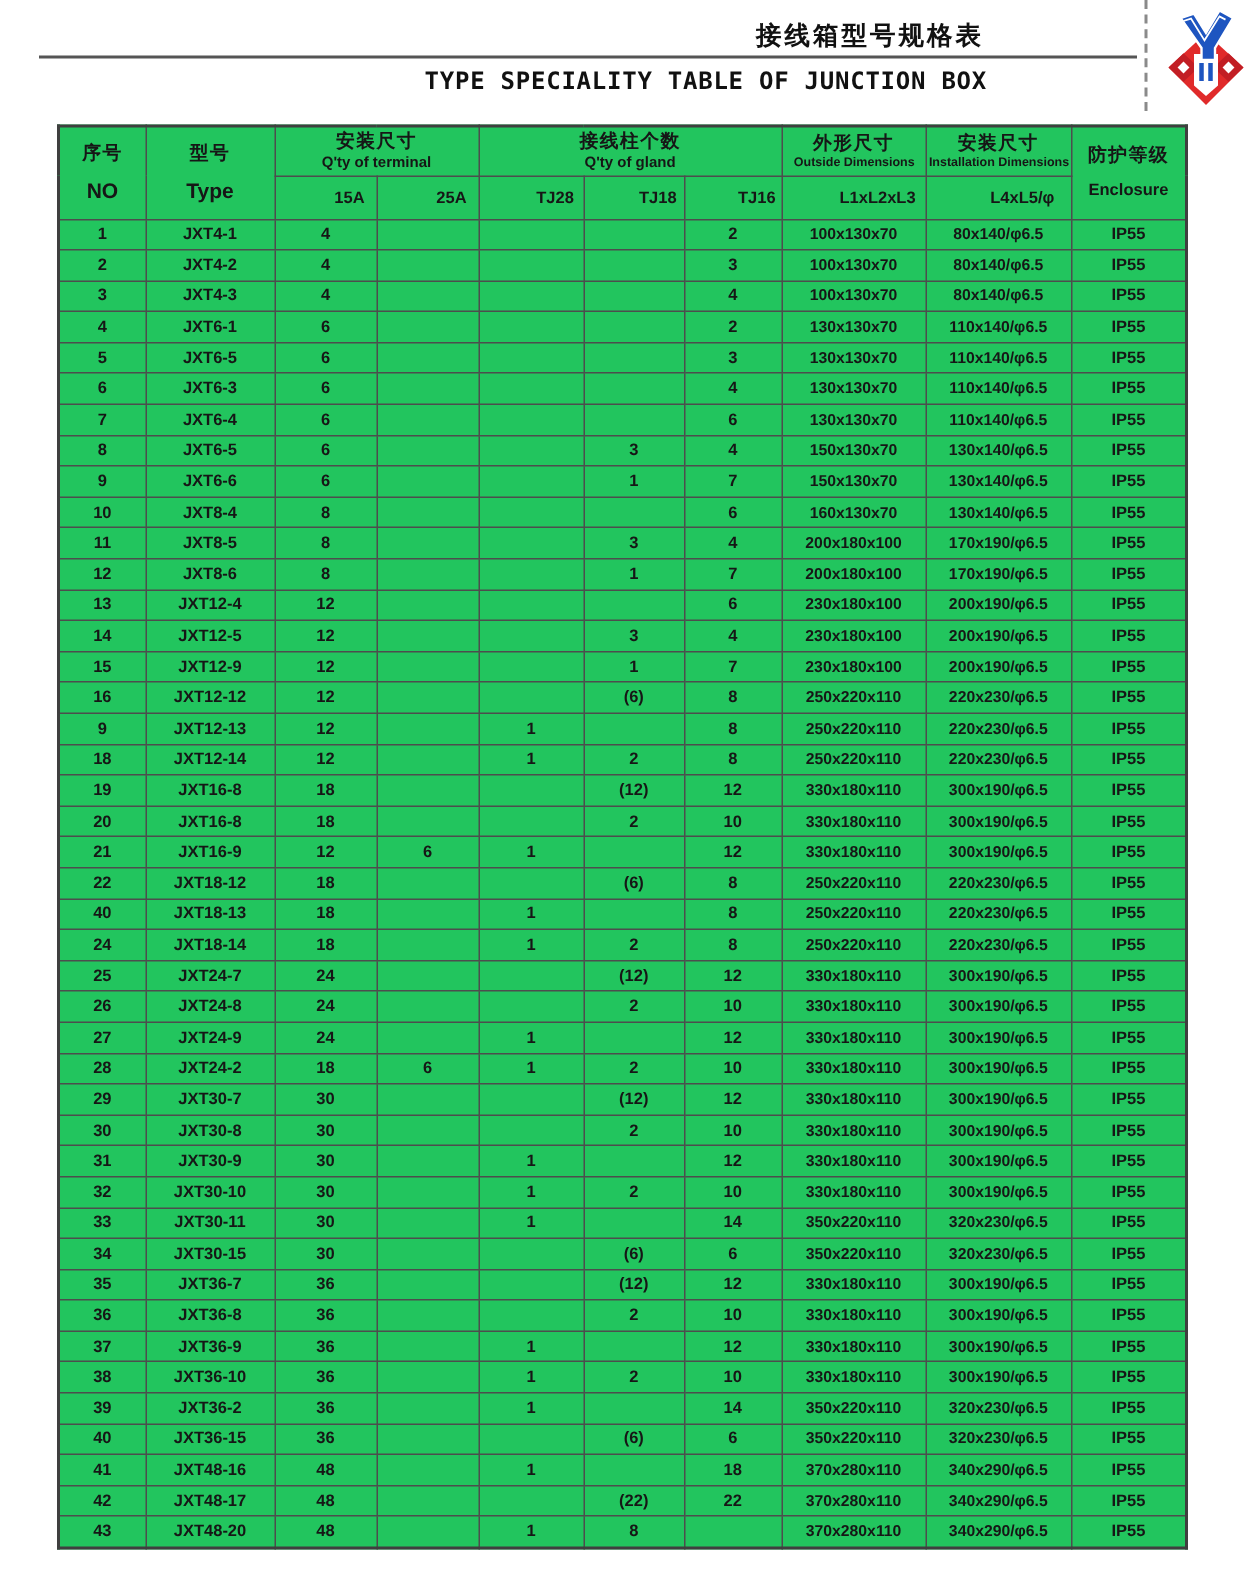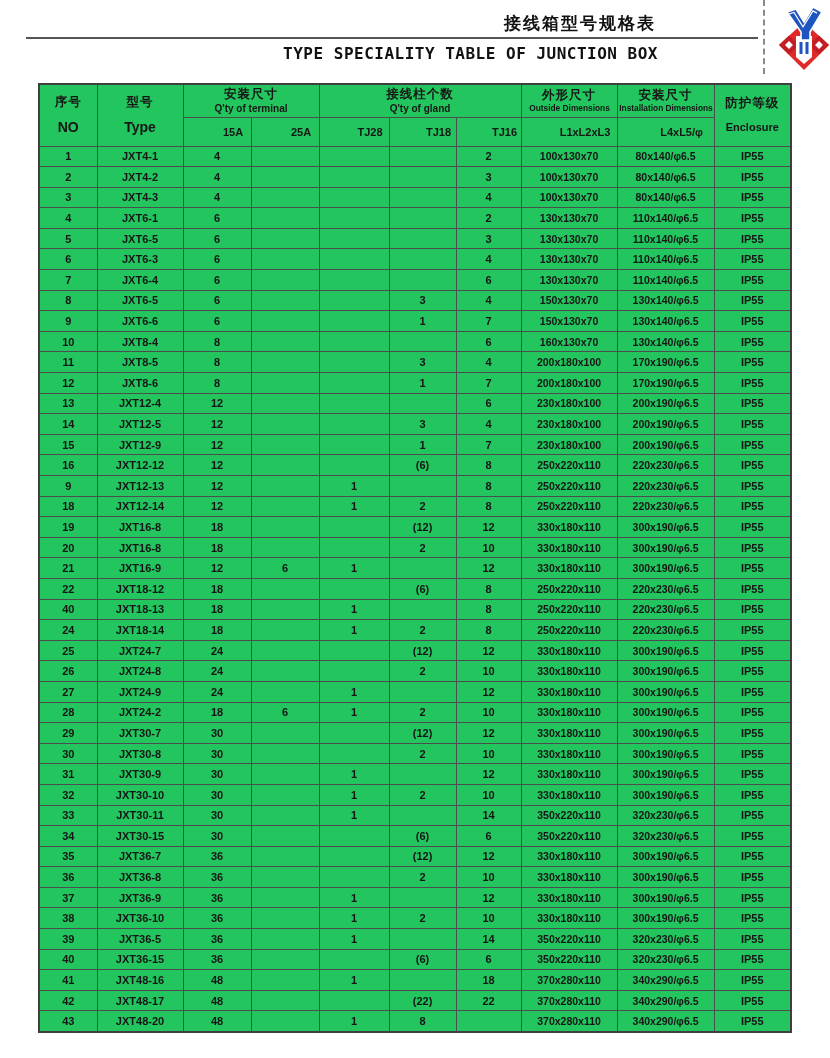--- a/index.html
+++ b/index.html
@@ -592,21 +592,21 @@
         <td class="c-terminal"></td>
         <td class="c-tj28">1</td>
         <td class="c-tj18">2</td>
         <td class="c-tj16">10</td>
         <td class="c-outside">330x180x110</td>
         <td class="c-install">300x190/φ6.5</td>
         <td class="c-enclosure">IP55</td>
       </tr>
       <tr>
         <td class="c-no">39</td>
-        <td class="c-type">JXT36-5</td>
+        <td class="c-type">JXT36-2</td>
         <td class="c-terminal">36</td>
         <td class="c-terminal"></td>
         <td class="c-tj28">1</td>
         <td class="c-tj18"></td>
         <td class="c-tj16">14</td>
         <td class="c-outside">350x220x110</td>
         <td class="c-install">320x230/φ6.5</td>
         <td class="c-enclosure">IP55</td>
       </tr>
       <tr>

